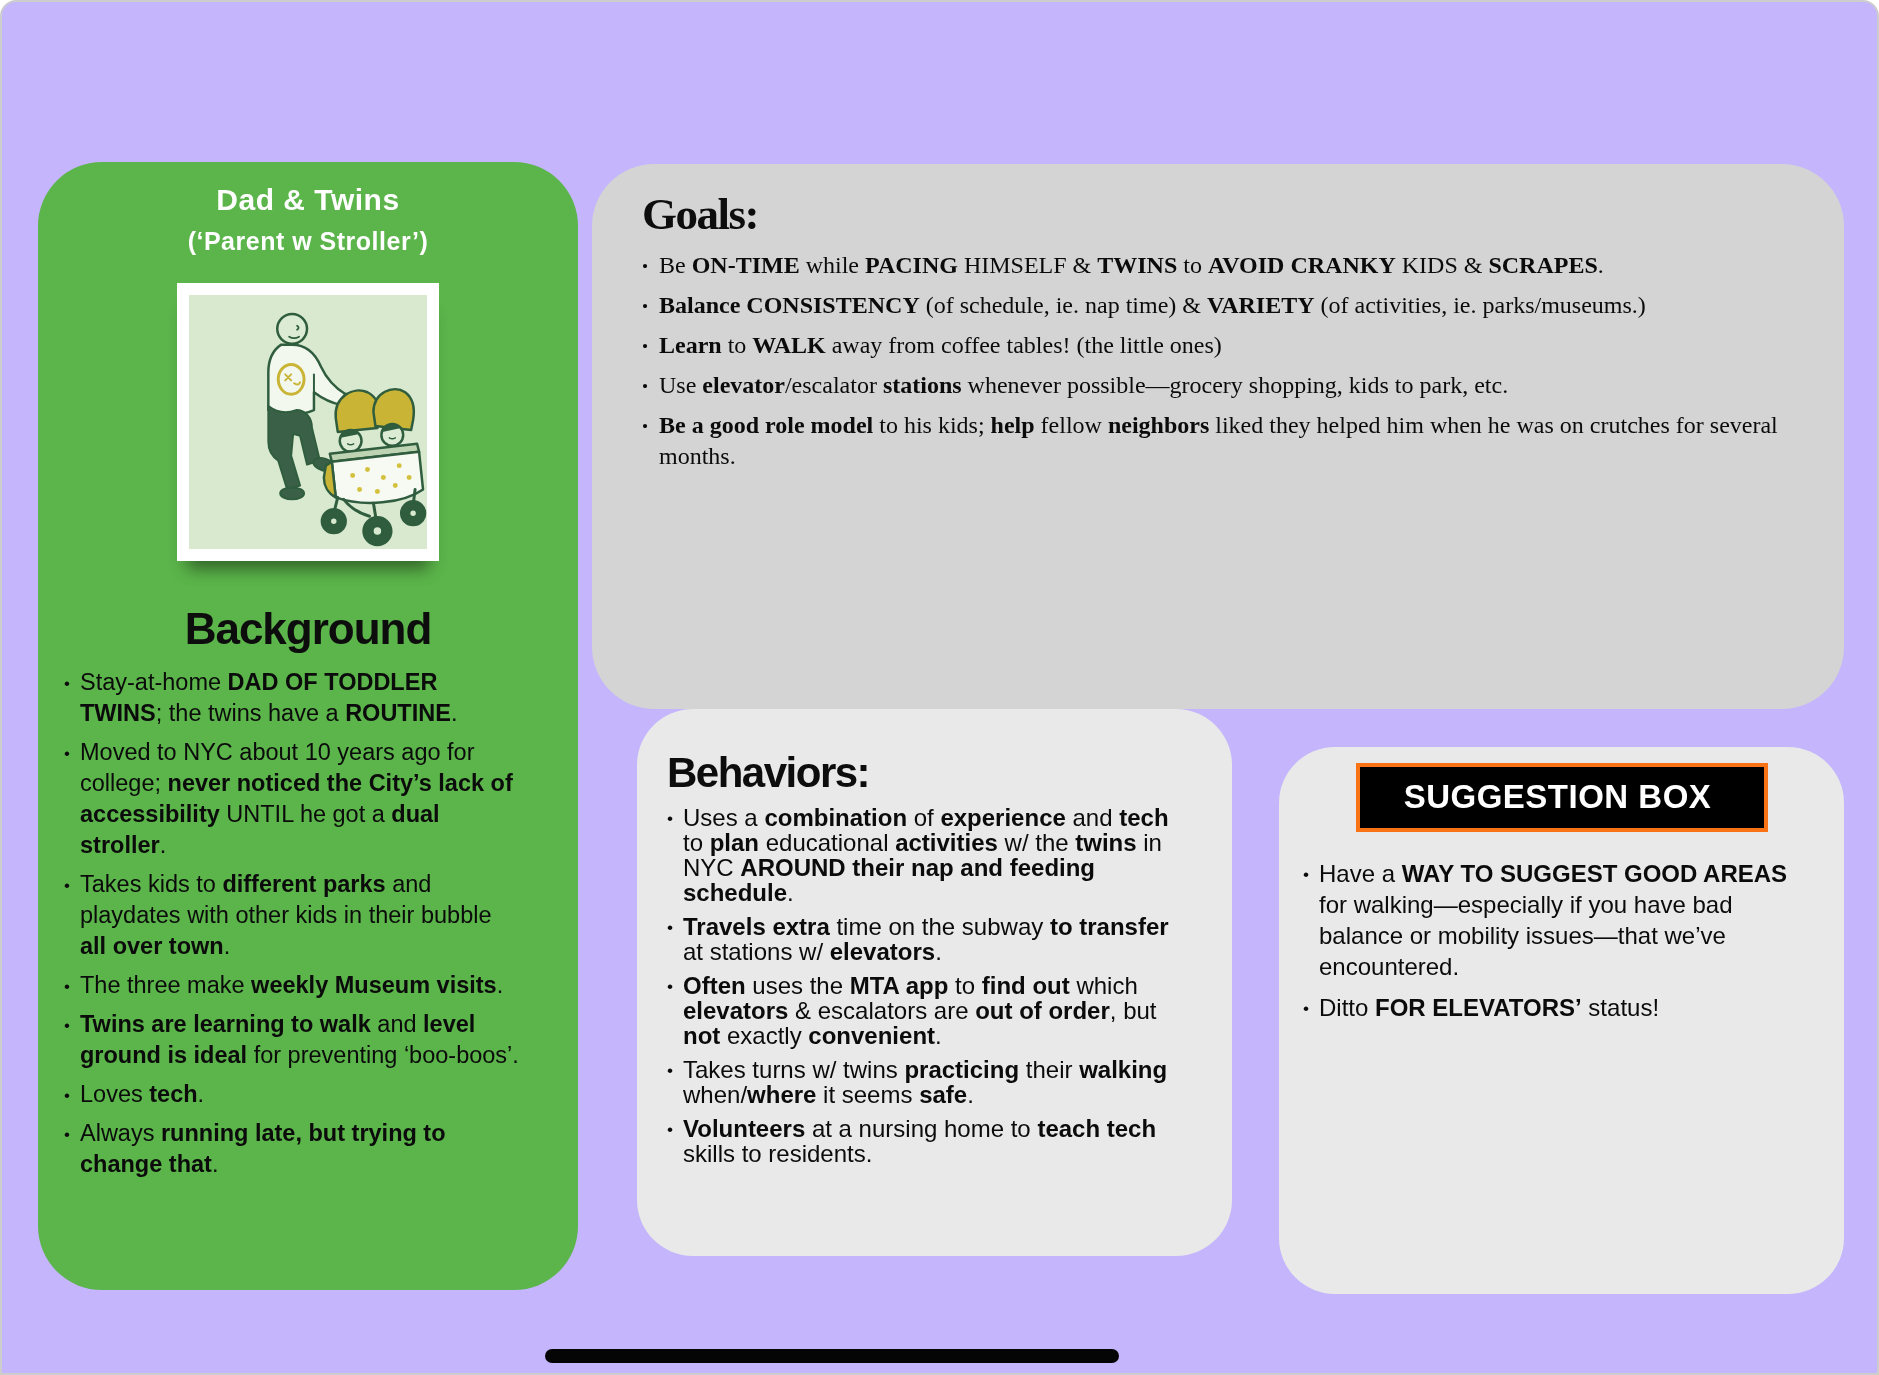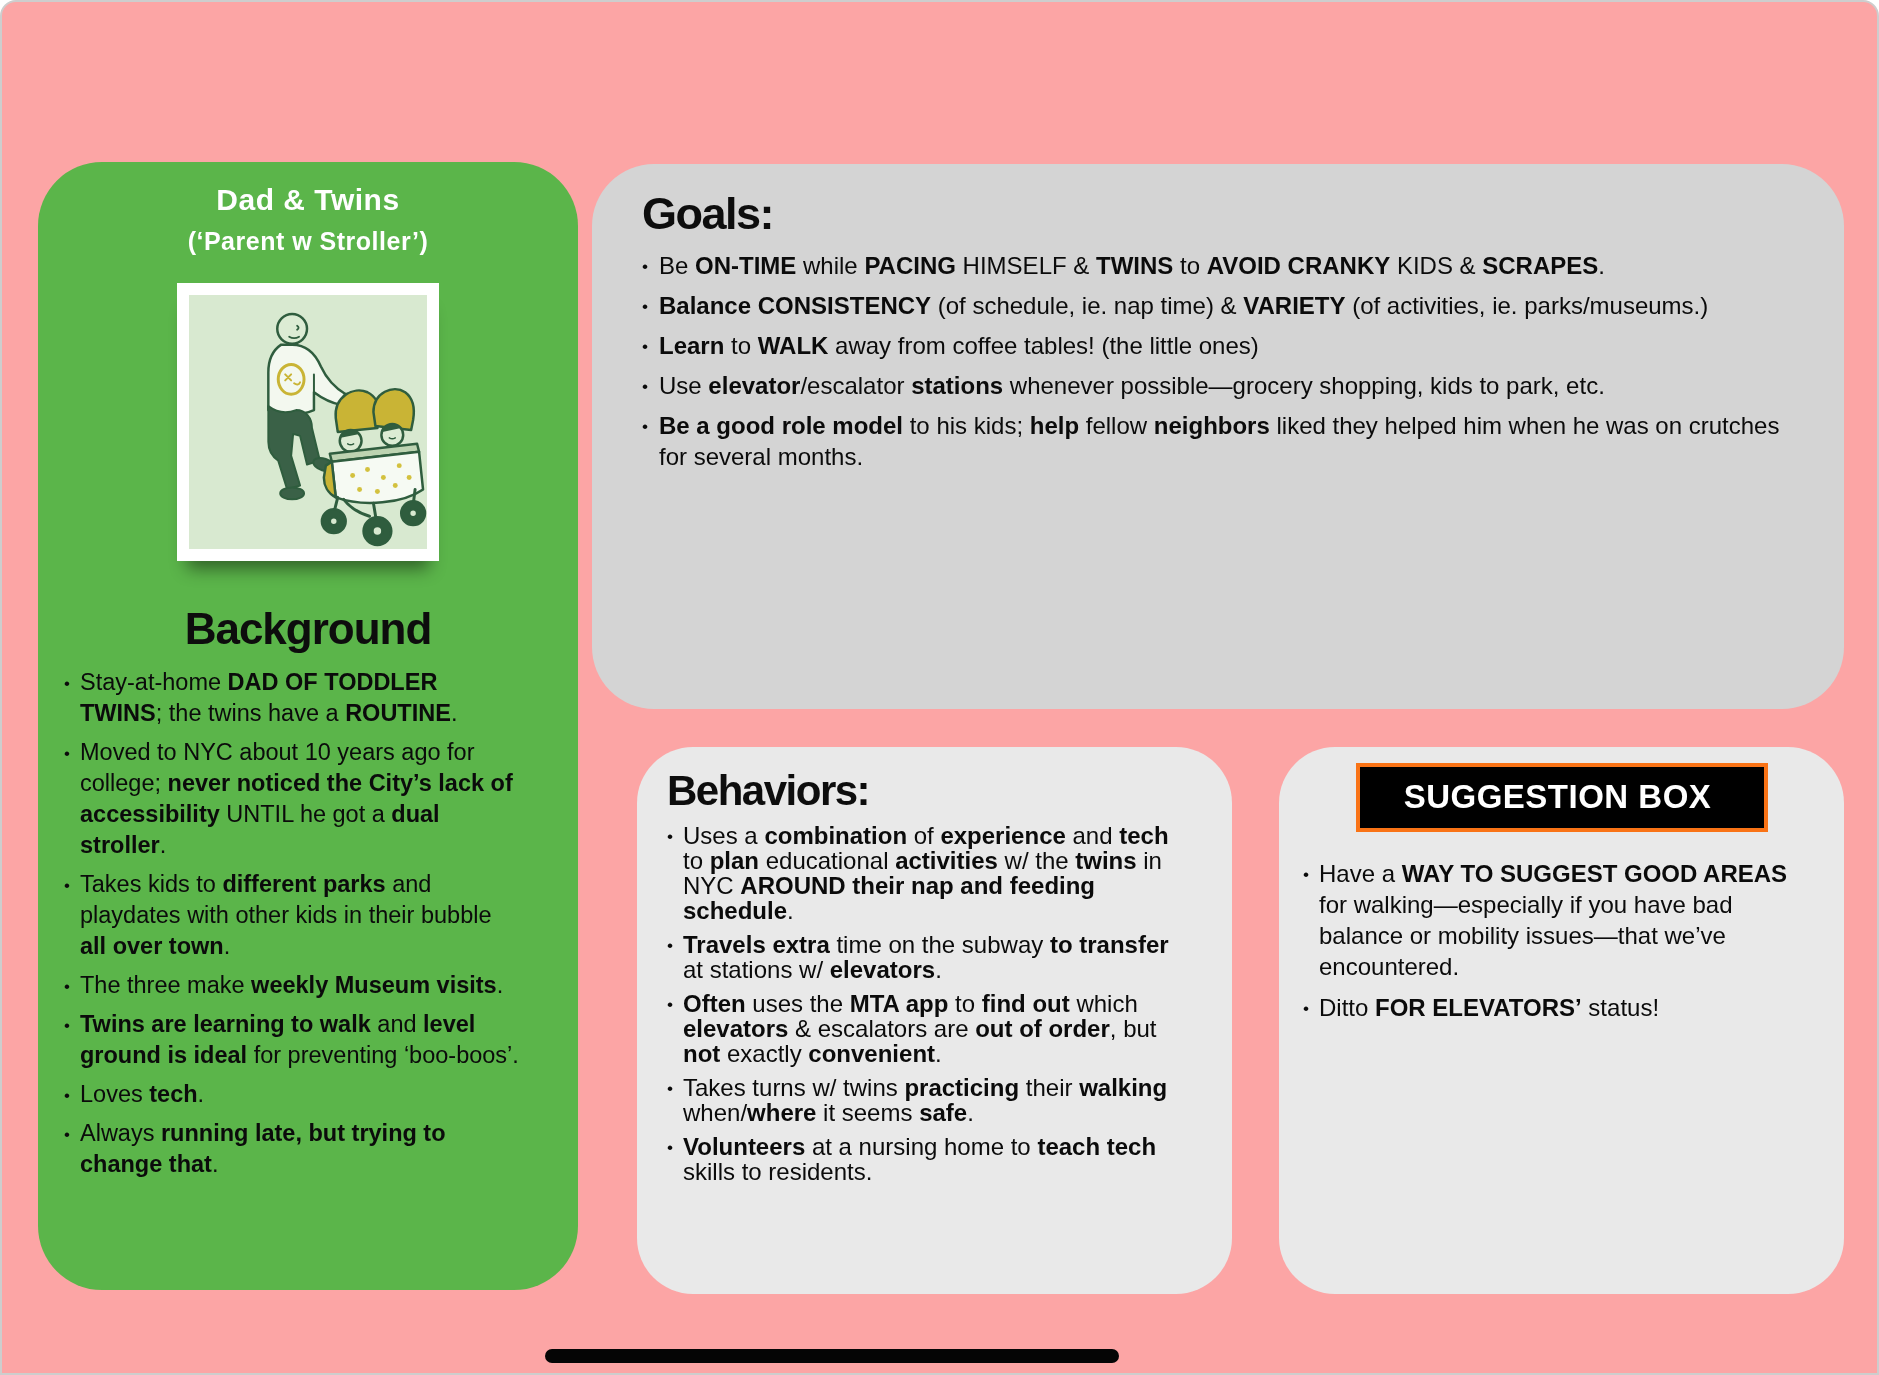--- a/index.html
+++ b/index.html
@@ -1,17 +1,17 @@
 <!DOCTYPE html>
 <html><head>
 <meta charset="utf-8">
 <style>
   html,body{margin:0;padding:0;background:#fff;}
   body{font-family:"Liberation Sans",sans-serif;-webkit-font-smoothing:antialiased;}
-  .canvas{position:relative;width:1879px;height:1375px;background:#fca5a5;
+  .canvas{position:relative;width:1879px;height:1375px;background:#c4b5fd;
           border:2px solid #cdcdcd;border-radius:16px 16px 0 0;box-sizing:border-box;overflow:hidden;}
 
   
   .persona{position:absolute;left:36px;top:160px;width:540px;height:1128px;
            background:#5bb54a;border-radius:64px;box-sizing:border-box;
            padding:20px 0 0 0;color:#0b0b0b;}
   .persona-title{color:#fff;font-weight:bold;font-size:30px;line-height:36px;text-align:center;letter-spacing:.5px;}
   .persona-subtitle{color:#fff;font-weight:bold;font-size:25px;line-height:31px;text-align:center;margin-top:8px;letter-spacing:.5px;}
   .photo{margin:26px auto 0 auto;width:262px;height:278px;background:#ffffff;box-sizing:border-box;
          padding:12px;box-shadow:0 18px 16px -10px rgba(0,0,0,.45);}
@@ -22,28 +22,28 @@
   ul.bullets{list-style:none;margin:0;padding:0;}
   ul.bullets li{position:relative;}
   ul.bullets li::before{content:"\2022";position:absolute;left:0;top:1px;font-size:.72em;}
   ul.bullets b{font-weight:bold;}
 
   .persona ul.bullets{margin-top:12px;padding:0 58px 0 26px;}
   .persona ul.bullets li{padding-left:16px;font-size:23.5px;line-height:31px;margin-bottom:8px;}
 
   
   .goals{position:absolute;left:590px;top:162px;width:1252px;height:545px;background:#d4d4d4;
-         border-radius:62px;box-sizing:border-box;padding:24px 60px 12px 50px;color:#0b0b0b;}
+         border-radius:62px;box-sizing:border-box;padding:24px 60px 12px 50px;color:#0b0b0b;font-family:Liberation Serif, serif;}
   .section-heading{font-weight:bold;font-size:45px;line-height:52px;letter-spacing:-1.5px;color:#0d0d0d;margin:0;}
   .goals ul.bullets{margin-top:10px;padding-left:0;}
   .goals ul.bullets li{padding-left:17px;font-size:24px;line-height:31px;margin-bottom:9px;}
 
   
-  .behaviors{position:absolute;left:635px;top:745px;width:595px;height:547px;background:#e9e9e9;
-             border-radius:56px;box-sizing:border-box;padding:20px 44px 0 30px;color:#0b0b0b;}
+  .behaviors{position:absolute;left:635px;top:707px;width:595px;height:547px;background:#e9e9e9;
+             border-radius:56px;box-sizing:border-box;padding:40px 44px 0 30px;color:#0b0b0b;}
   .behaviors .section-heading{font-size:42px;line-height:48px;}
   .behaviors ul.bullets{margin-top:8px;padding-left:0;}
   .behaviors ul.bullets li{padding-left:16px;font-size:24px;line-height:25px;margin-bottom:9px;}
 
   
   .suggestion{position:absolute;left:1277px;top:745px;width:565px;height:547px;background:#e9e9e9;
               border-radius:56px;box-sizing:border-box;color:#0b0b0b;}
   .sugg-header{margin:16px auto 0 auto;width:412px;background:#000;border:4px solid #f97316;
                box-sizing:border-box;text-align:center;padding:11px 8px 12px 0;}
   .sugg-header span{color:#fff;font-weight:bold;font-size:33px;letter-spacing:.5px;}

